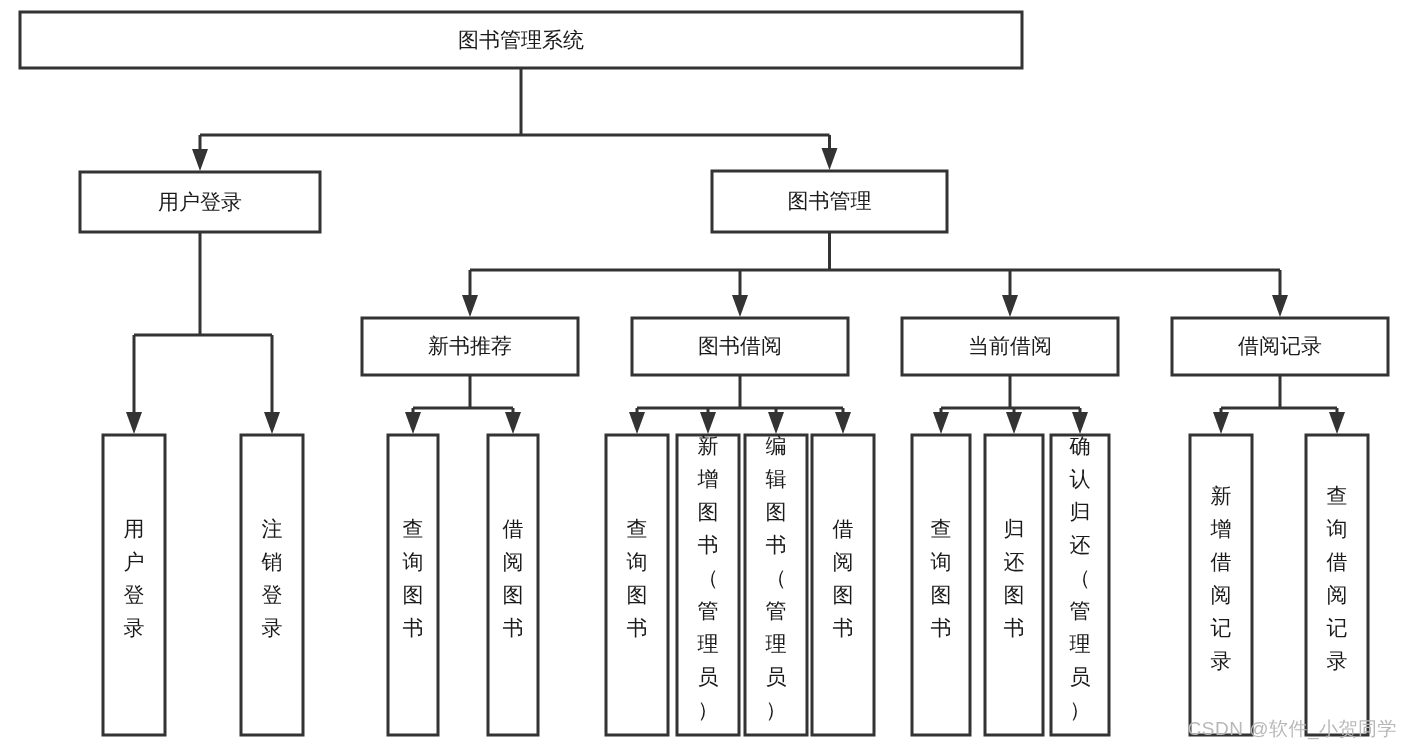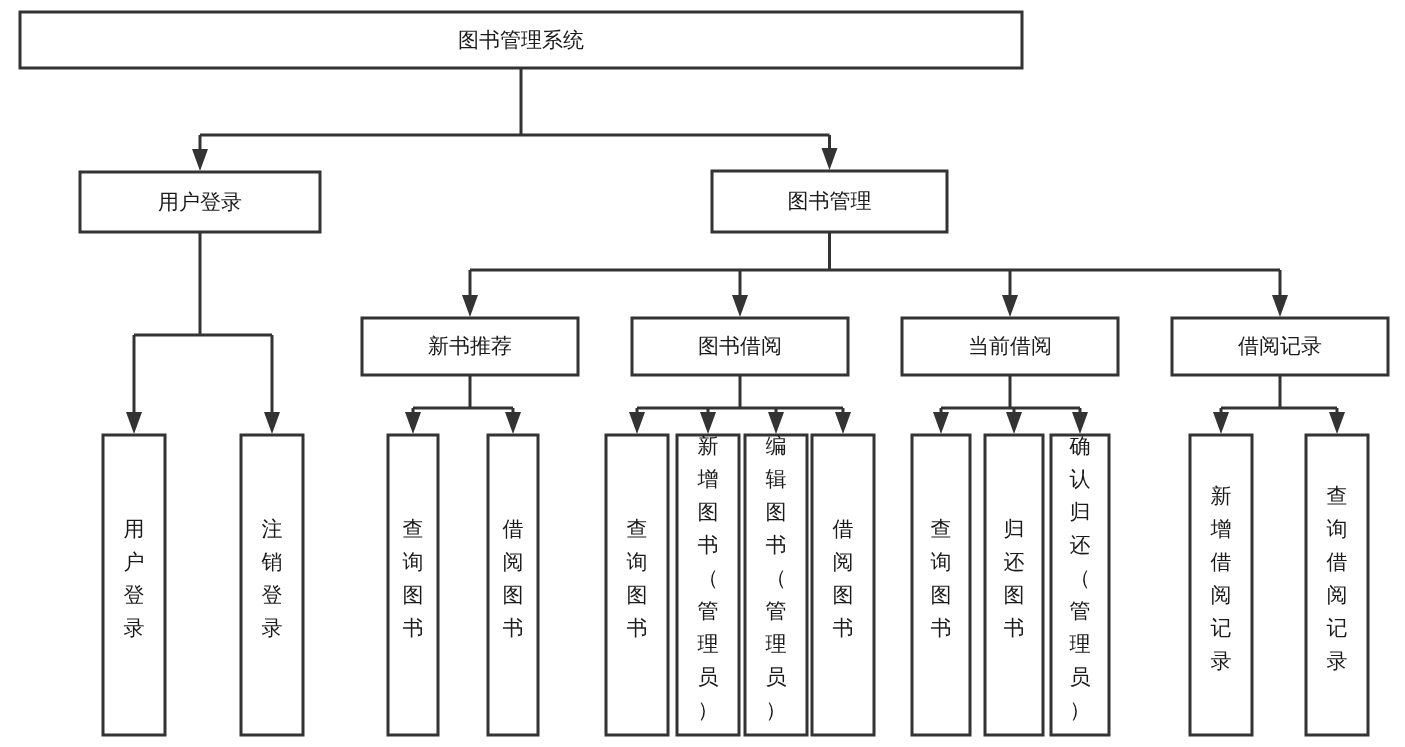--- a/index.html
+++ b/index.html
@@ -203,13 +203,14 @@
         <g>
           <rect x="1190" y="435" width="62" height="300" class="node-box"></rect>
           <text x="1221" class="node-label-v"><tspan x="1221" y="502.5">新</tspan><tspan x="1221" y="535.5">增</tspan><tspan x="1221" y="568.5">借</tspan><tspan x="1221" y="601.5">阅</tspan><tspan x="1221" y="634.5">记</tspan><tspan x="1221" y="667.5">录</tspan></text>
         </g>
         <g>
           <rect x="1306" y="435" width="62" height="300" class="node-box"></rect>
           <text x="1337" class="node-label-v"><tspan x="1337" y="502.5">查</tspan><tspan x="1337" y="535.5">询</tspan><tspan x="1337" y="568.5">借</tspan><tspan x="1337" y="601.5">阅</tspan><tspan x="1337" y="634.5">记</tspan><tspan x="1337" y="667.5">录</tspan></text>
         </g>
       </g>
   </svg>
+  <div class="watermark-text">CSDN @软件_小贺同学</div>
 </div>
 
 </body></html>

